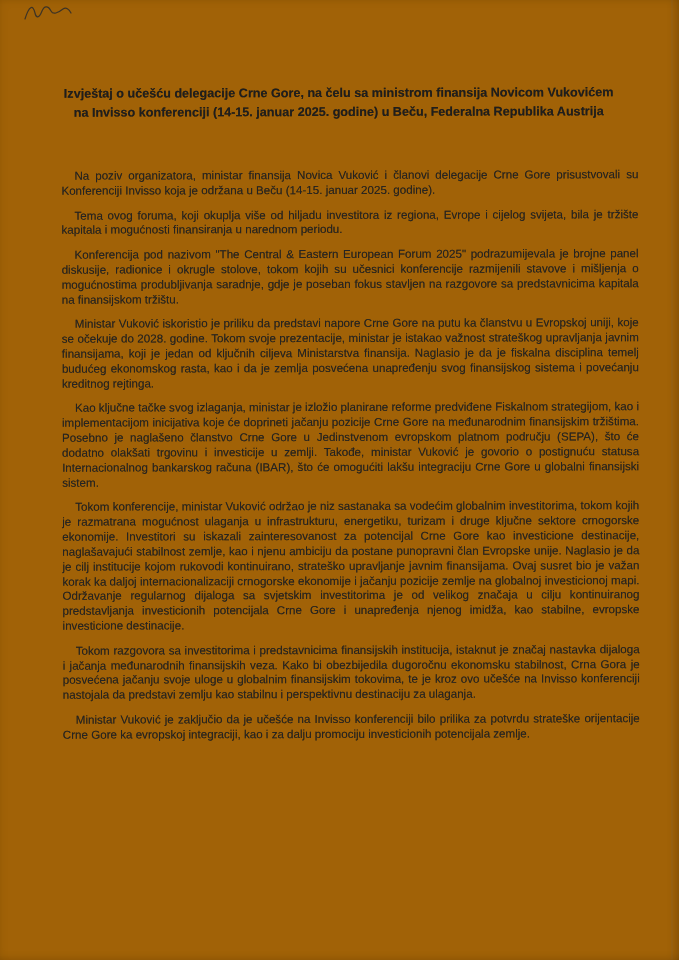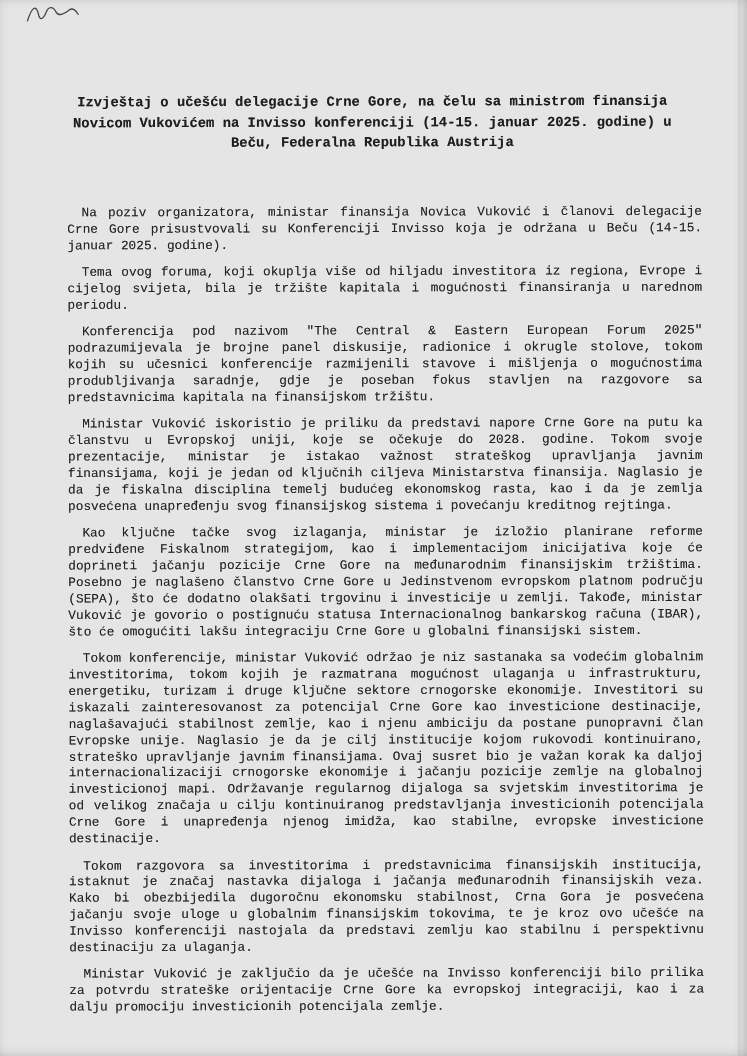--- a/index.html
+++ b/index.html
@@ -4,27 +4,27 @@
 <style>
   html, body {
     margin: 0;
     padding: 0;
     background: #ffffff;
   }
   .page {
     position: relative;
     width: 679px;
     height: 960px;
-    background: #e5e5e5;
+    background: #a16207;
     box-shadow:
       inset -8px 0 10px -5px rgba(0,0,0,0.18),
       inset 0 -7px 10px -6px rgba(0,0,0,0.12),
       inset 4px 4px 12px -6px rgba(0,0,0,0.10);
     overflow: hidden;
-    font-family: Liberation Mono, monospace;
+    font-family: Liberation Sans, sans-serif;
     color: #242424;
   }
   .content {
     transform: rotate(-0.15deg);
   }
   .scribble {
     position: absolute;
     top: 2px;
     left: 22px;
     width: 52px;

